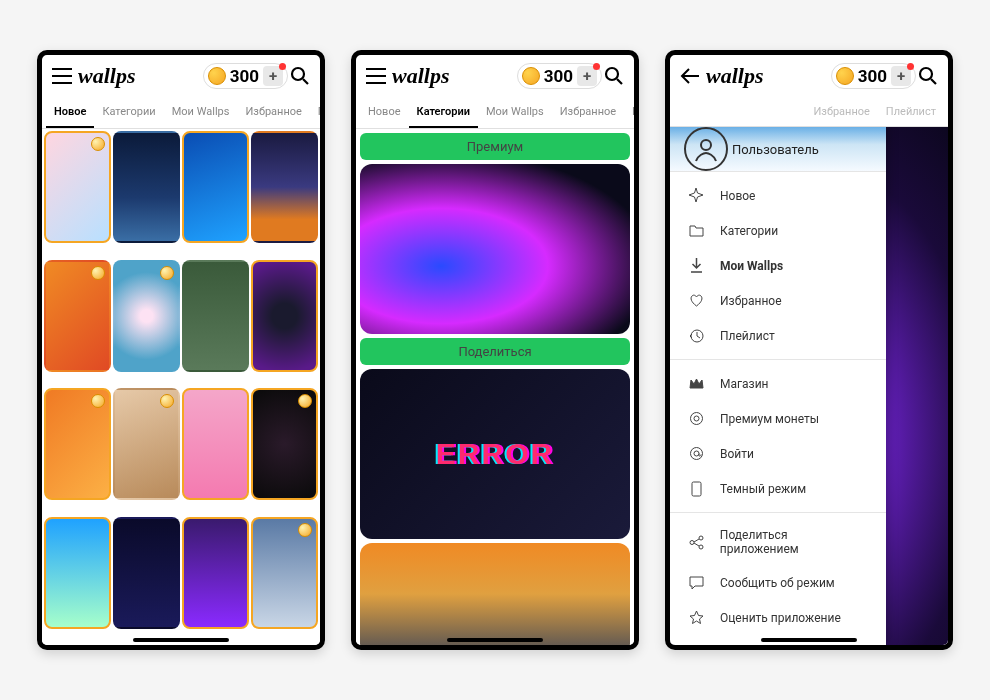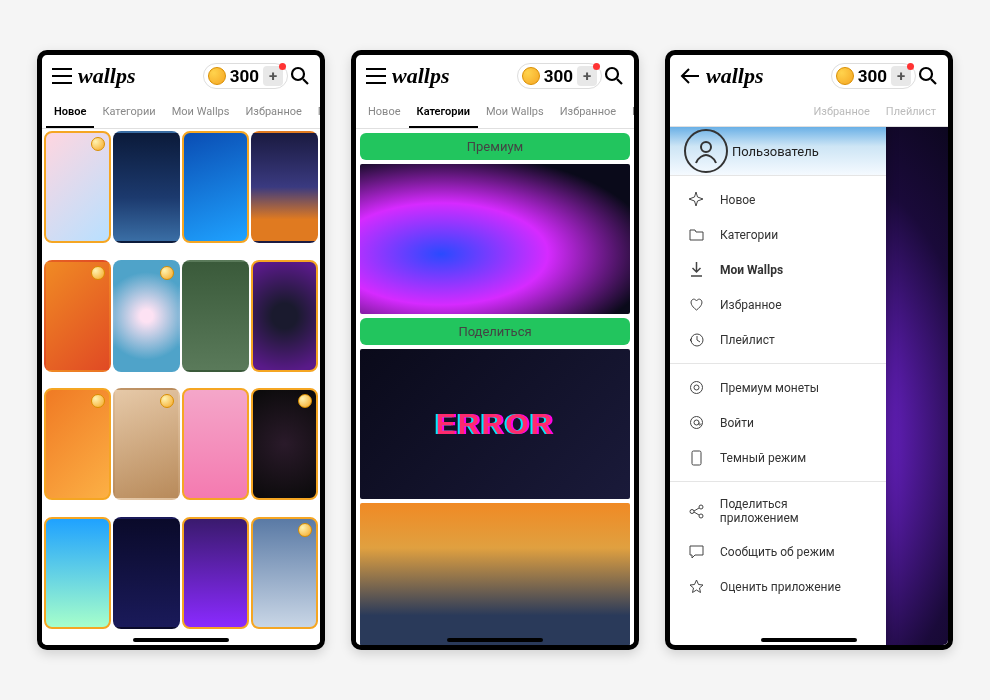--- a/index.html
+++ b/index.html
@@ -97,21 +97,21 @@
   .g13{background:linear-gradient(180deg,#1fa2ff,#a6ffcb)}
   .g14{background:linear-gradient(180deg,#0a0a2a,#1a1a5a)}
   .g15{background:linear-gradient(180deg,#3a1a6e,#8a2aff)}
   .g16{background:linear-gradient(180deg,#5a7aa5,#c9d6e6)}
   
   .cat-list { padding: 4px; display:flex; flex-direction:column; gap:4px; }
   .cat-header {
     background:#22c55e; color:#444; text-align:center; padding:6px 0;
     font-size:13px; border-radius:6px;
   }
-  .cat-img { height:150px; border-radius:2px; }
+  .cat-img { height:170px; border-radius:12px; }
   .p1{background:radial-gradient(ellipse at 30% 60%,#2a4aff 0%,#d62aff 40%,#0a0a1a 80%)}
   .p2{background:linear-gradient(135deg,#0a0a1a,#1a1a3a);display:flex;align-items:center;justify-content:center}
   .err-text {
     font-weight:900; font-size:30px; letter-spacing:2px;
     color:#ff2a6e; text-shadow: -2px 0 #00eaff, 2px 0 #ff00ea;
     font-family: Arial Black, sans-serif;
   }
   .p3{background:linear-gradient(180deg,#f08a24 0%,#e0a040 30%,#2a3a5a 75%)}
   
   .backdrop {
@@ -339,20 +339,28 @@
                 <path d="M8 4v4l3 2M1 8l2-2m-2 2l2 2" stroke="#444" fill="none"></path>
               </svg>
             </span>
           <span>Плейлист</span>
         </div>
       </div>
 
       <div class="drawer-section">
         <div class="drawer-item">
           <span class="di-icon">
+              <svg width="15" height="12" viewBox="0 0 15 12">
+                <path d="M1 10l1-8 3 4 2.5-5L10 6l3-4 1 8z" stroke="#444" fill="#444"></path>
+              </svg>
+            </span>
+          <span>Магазин</span>
+        </div>
+        <div class="drawer-item">
+          <span class="di-icon">
               <svg width="15" height="15" viewBox="0 0 15 15">
                 <circle cx="7.5" cy="7.5" r="6" stroke="#444" fill="none"></circle>
                 <circle cx="7.5" cy="7.5" r="2.5" stroke="#444" fill="none"></circle>
               </svg>
             </span>
           <span>Премиум монеты</span>
         </div>
         <div class="drawer-item">
           <span class="di-icon">
               <svg width="15" height="15" viewBox="0 0 15 15">

